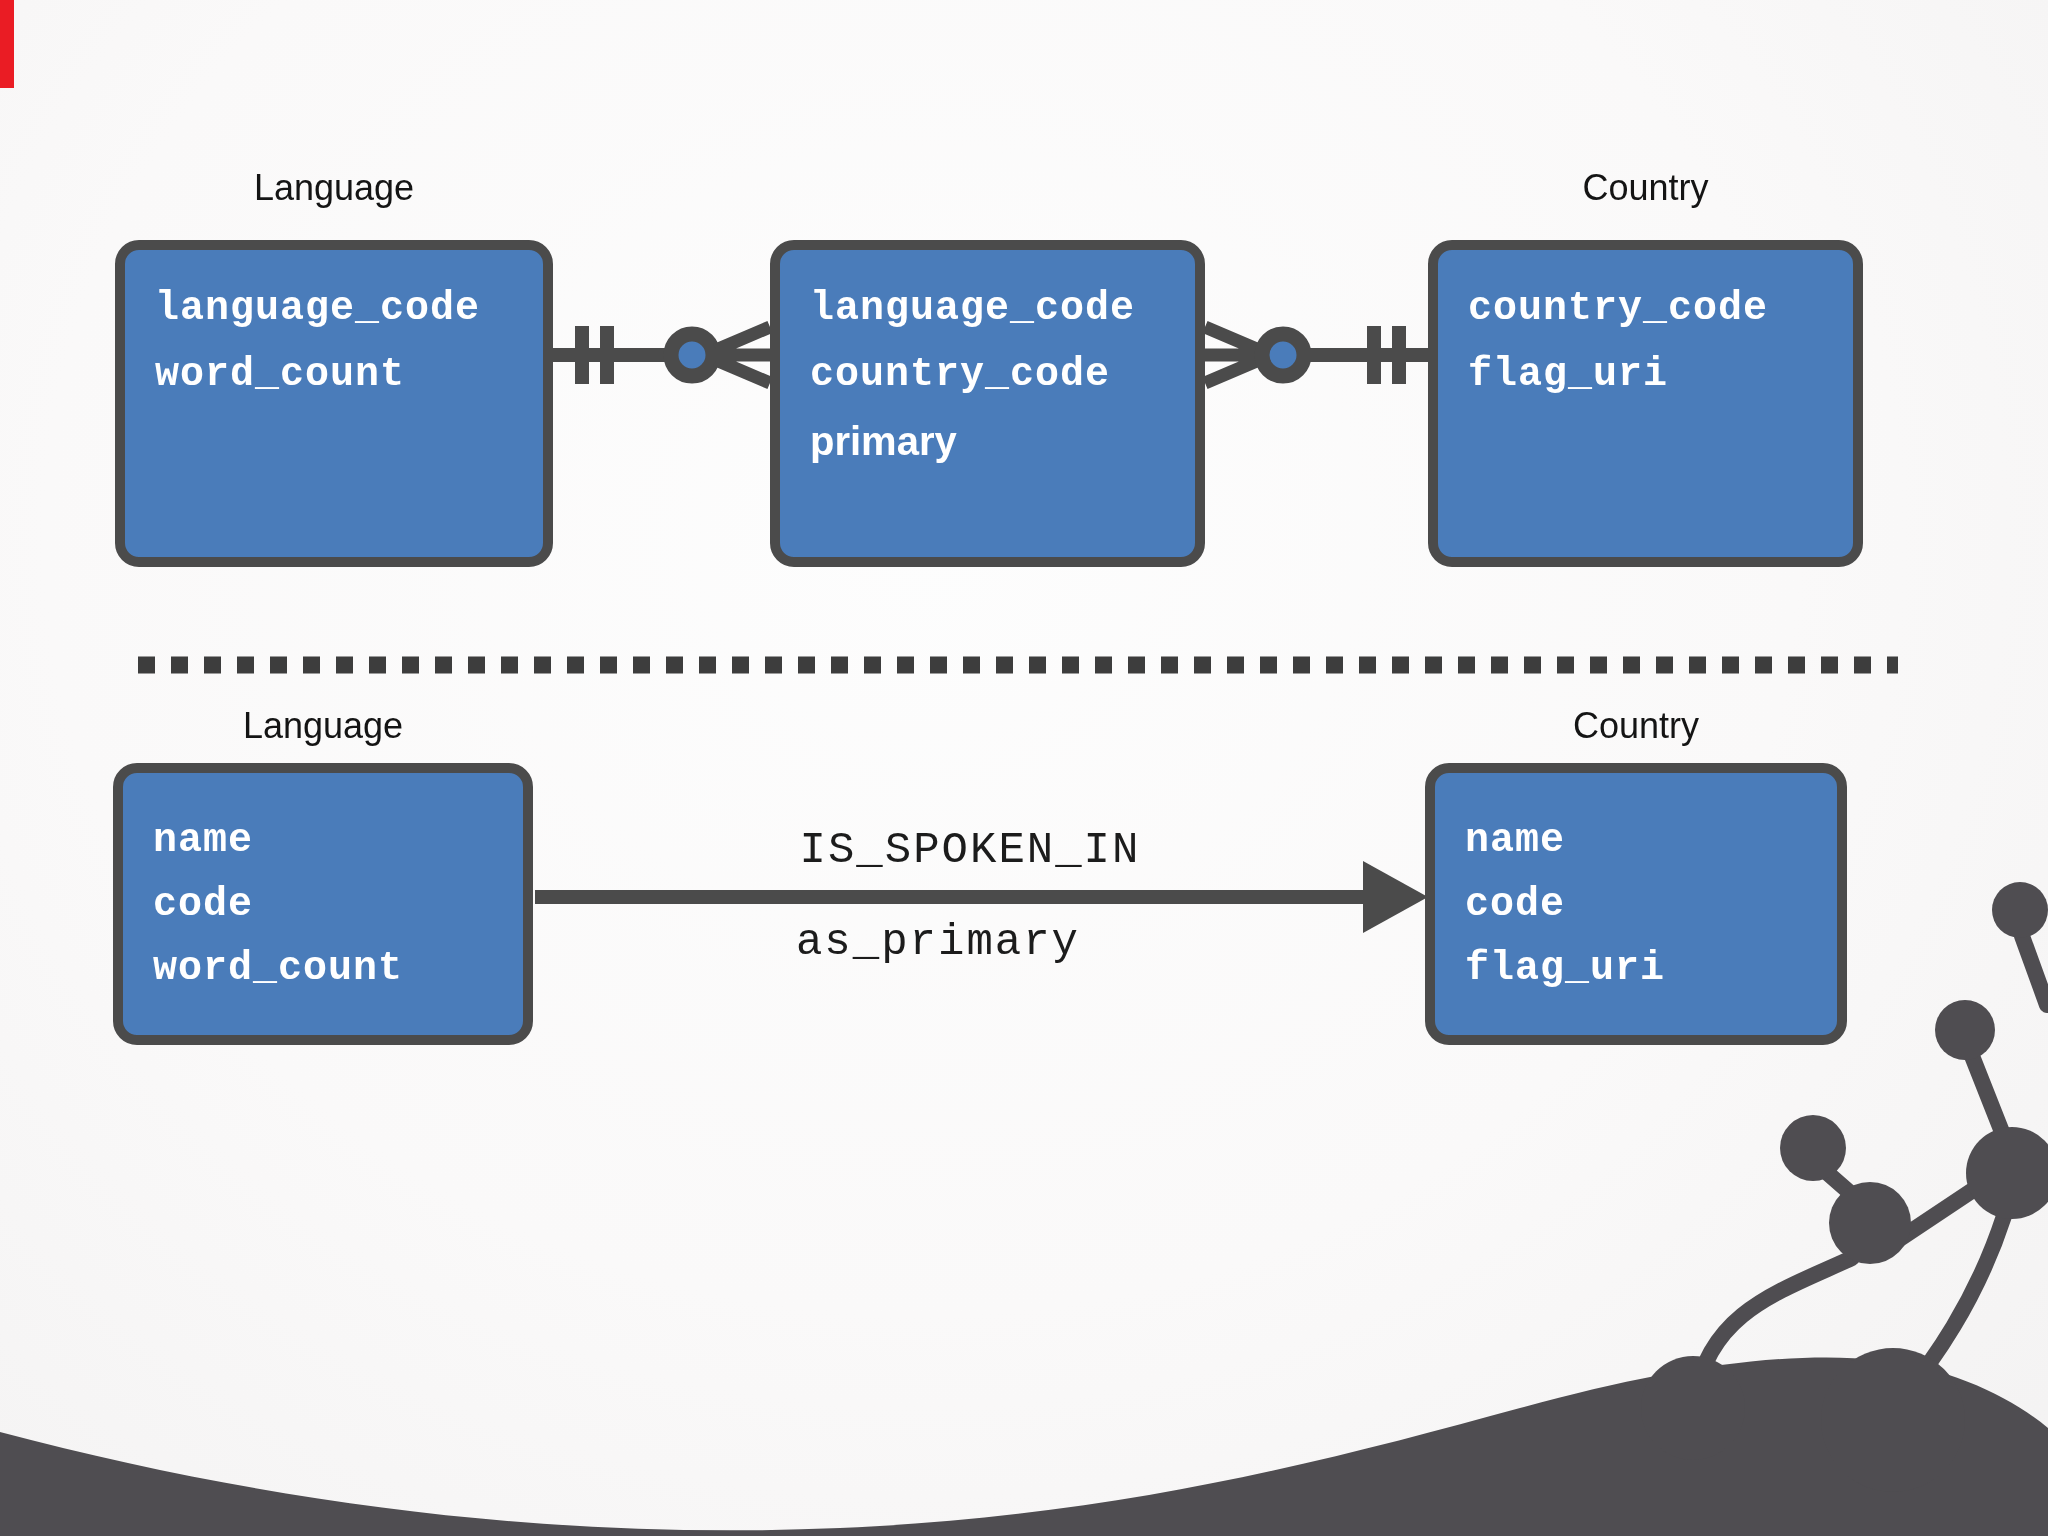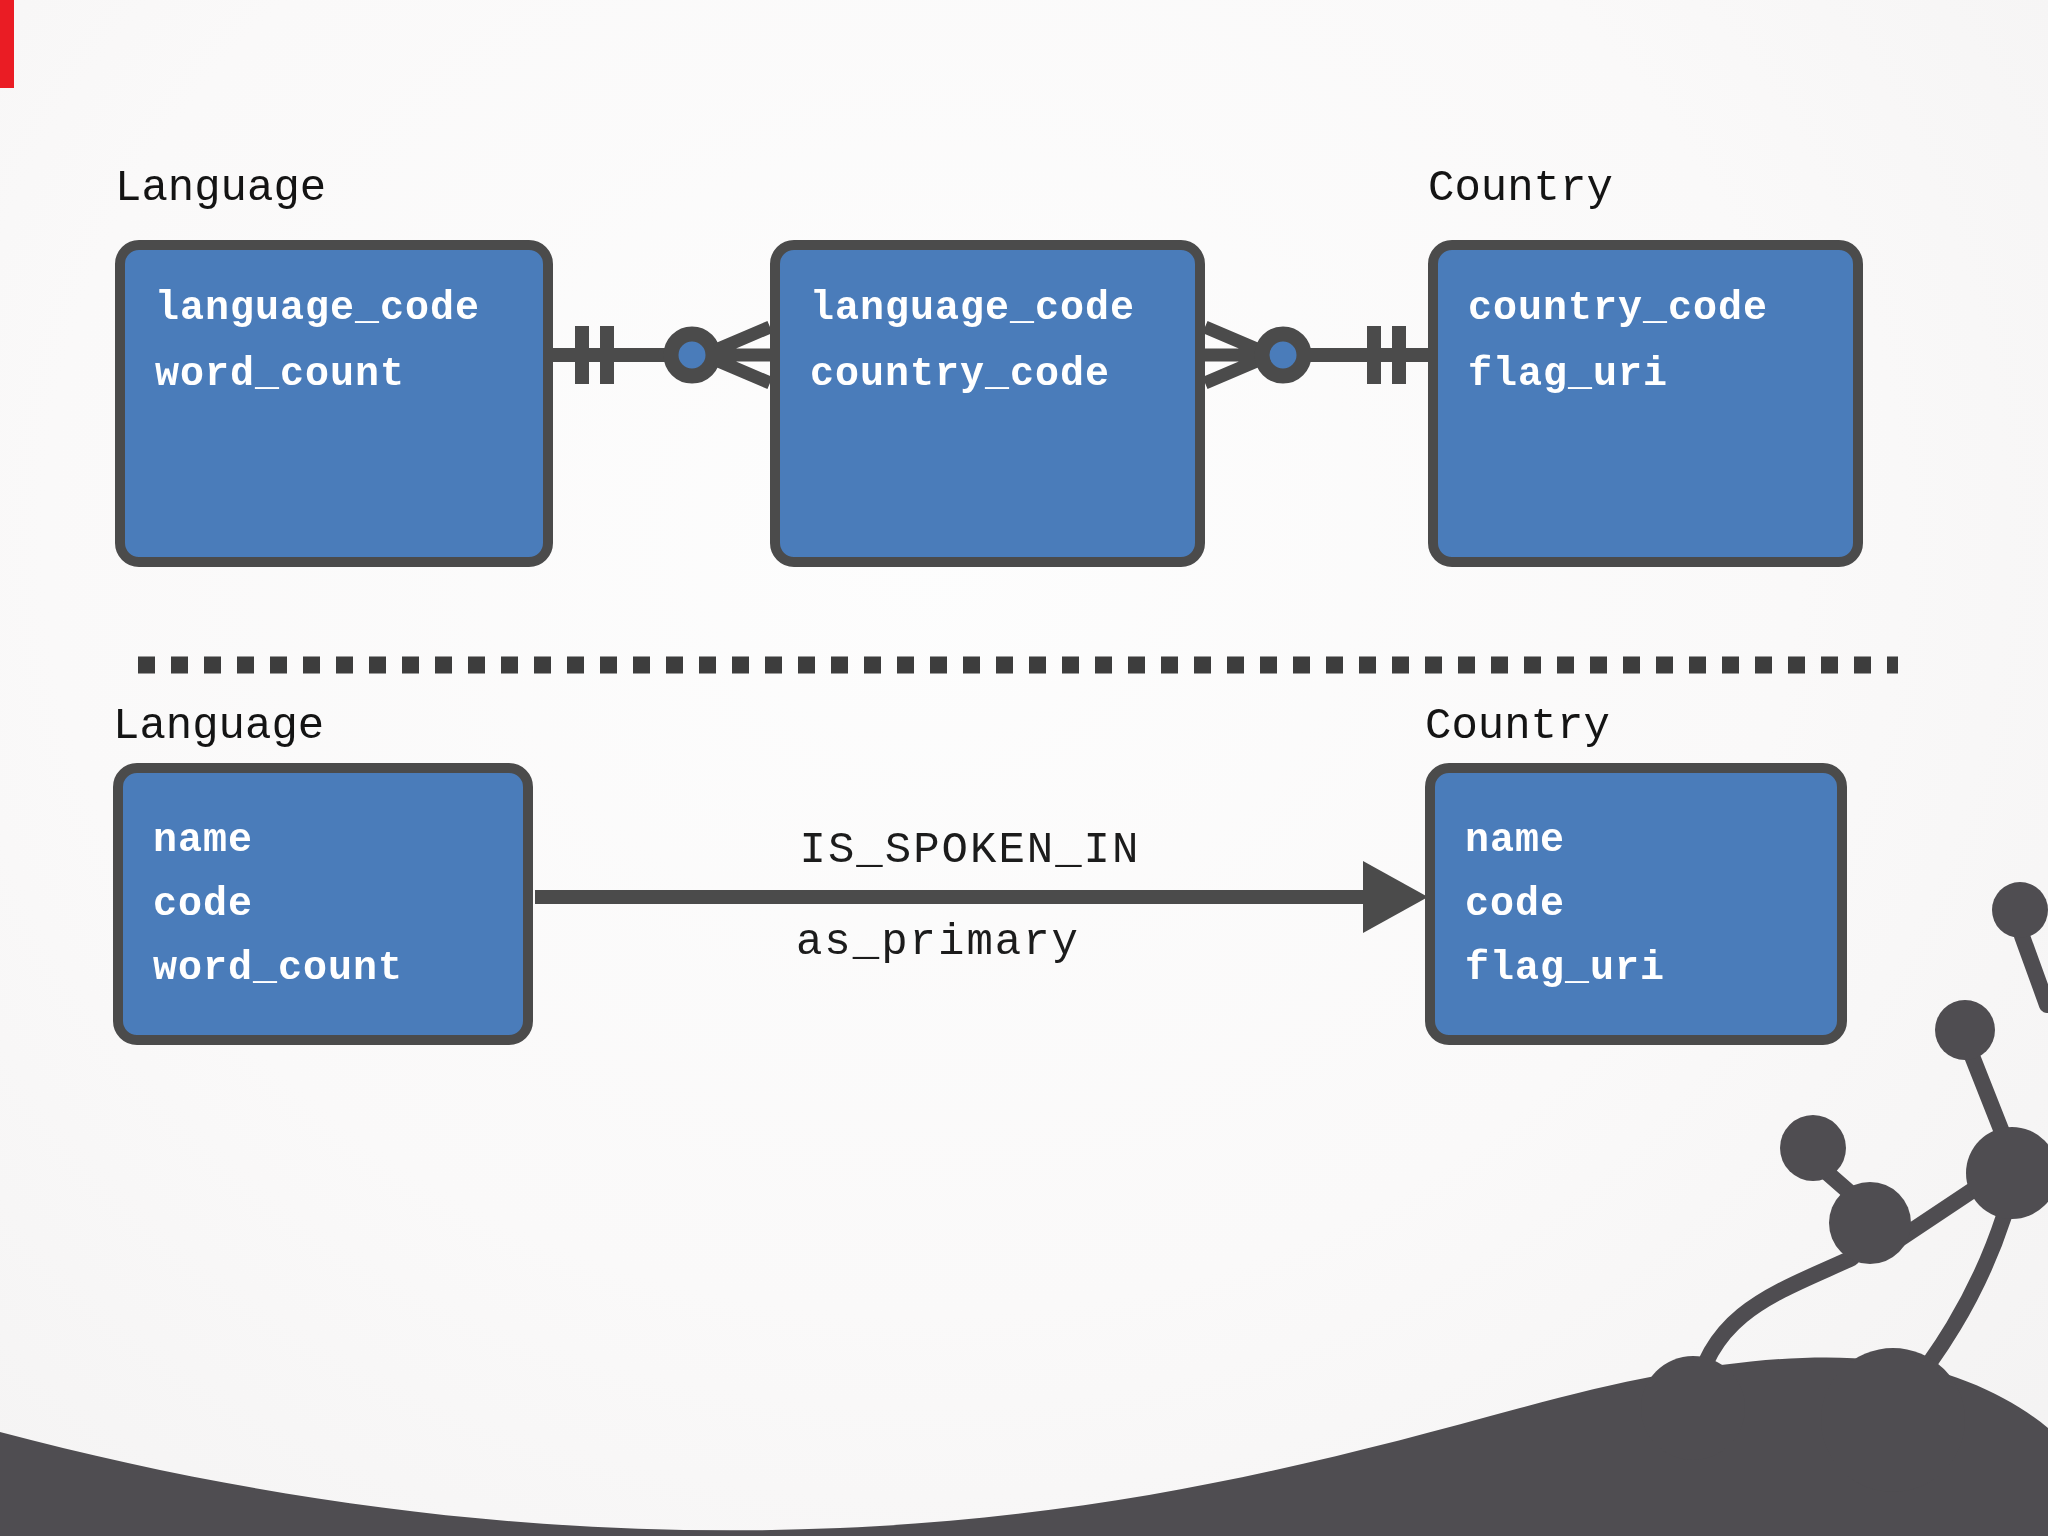--- a/index.html
+++ b/index.html
@@ -19,23 +19,23 @@
   .field{
     font-family:"Liberation Mono",monospace;font-weight:bold;
     font-size:40px;line-height:66px;letter-spacing:1px;white-space:nowrap;
   }
   .entity.bottom .field{line-height:64px;}
   .field.sans{
     font-family:"Liberation Sans",sans-serif;font-weight:bold;
     font-size:40px;letter-spacing:0;
   }
   .etitle{
-    position:absolute;color:#141414;
-    font-family:Liberation Mono, monospace;font-weight:400;
-    font-size:44px;line-height:52px;white-space:nowrap;
+    position:absolute;text-align:center;color:#141414;
+    font-family:Liberation Sans, sans-serif;font-weight:400;
+    font-size:36px;line-height:52px;white-space:nowrap;
   }
   .rel-label{
     position:absolute;text-align:center;color:#1c1c1c;
     font-family:Liberation Mono, monospace;font-weight:400;
     font-size:44px;line-height:52px;letter-spacing:2px;white-space:nowrap;
   }
   .corner-mark{
     position:absolute;left:0;top:0;width:14px;height:88px;background:#ea1c24;
   }
 </style>
@@ -98,20 +98,21 @@
     <div class="fields">
       <div class="field">language_code</div>
       <div class="field">word_count</div>
     </div>
   </div>
 
   <div class="entity top" style="left:770px;top:240px;width:435px;height:327px">
     <div class="fields">
       <div class="field">language_code</div>
       <div class="field">country_code</div>
+      <div class="field sans">primary</div>
     </div>
   </div>
 
   <div class="entity top" style="left:1428px;top:240px;width:435px;height:327px">
     <div class="fields">
       <div class="field">country_code</div>
       <div class="field">flag_uri</div>
     </div>
   </div>
 

